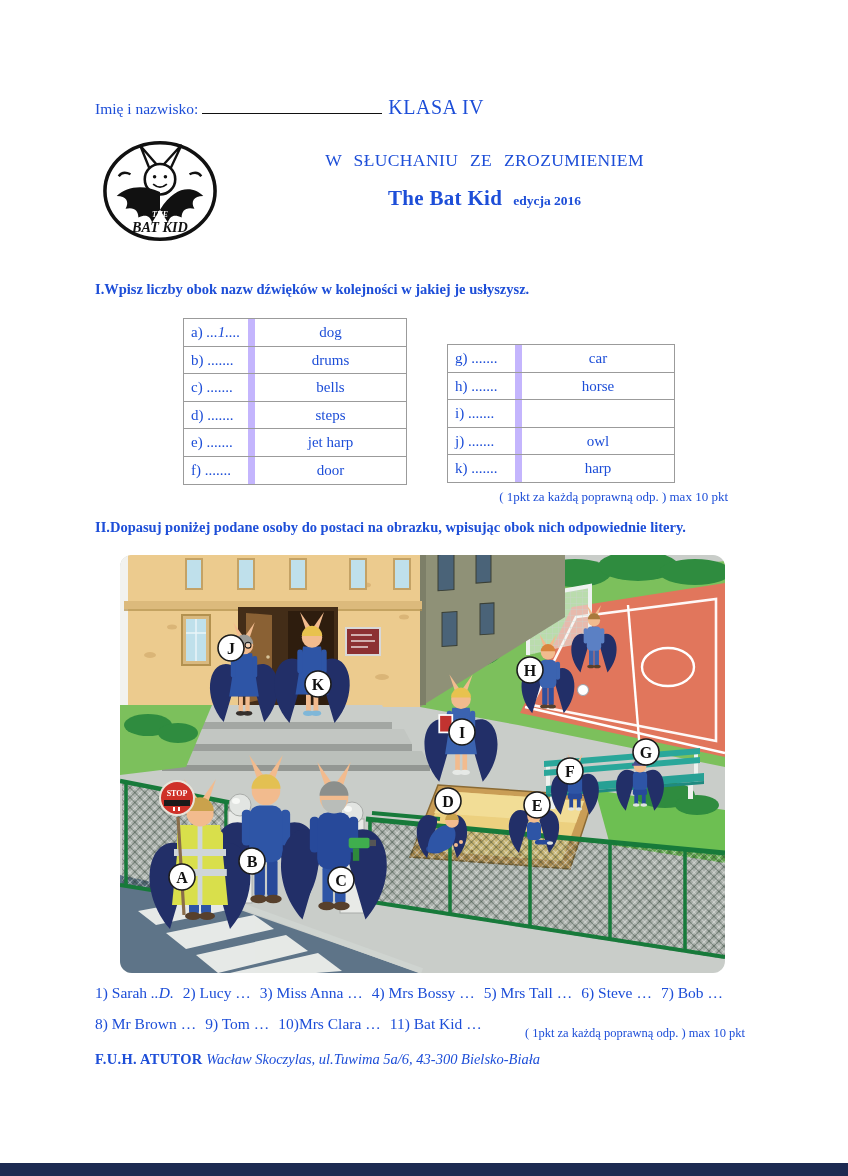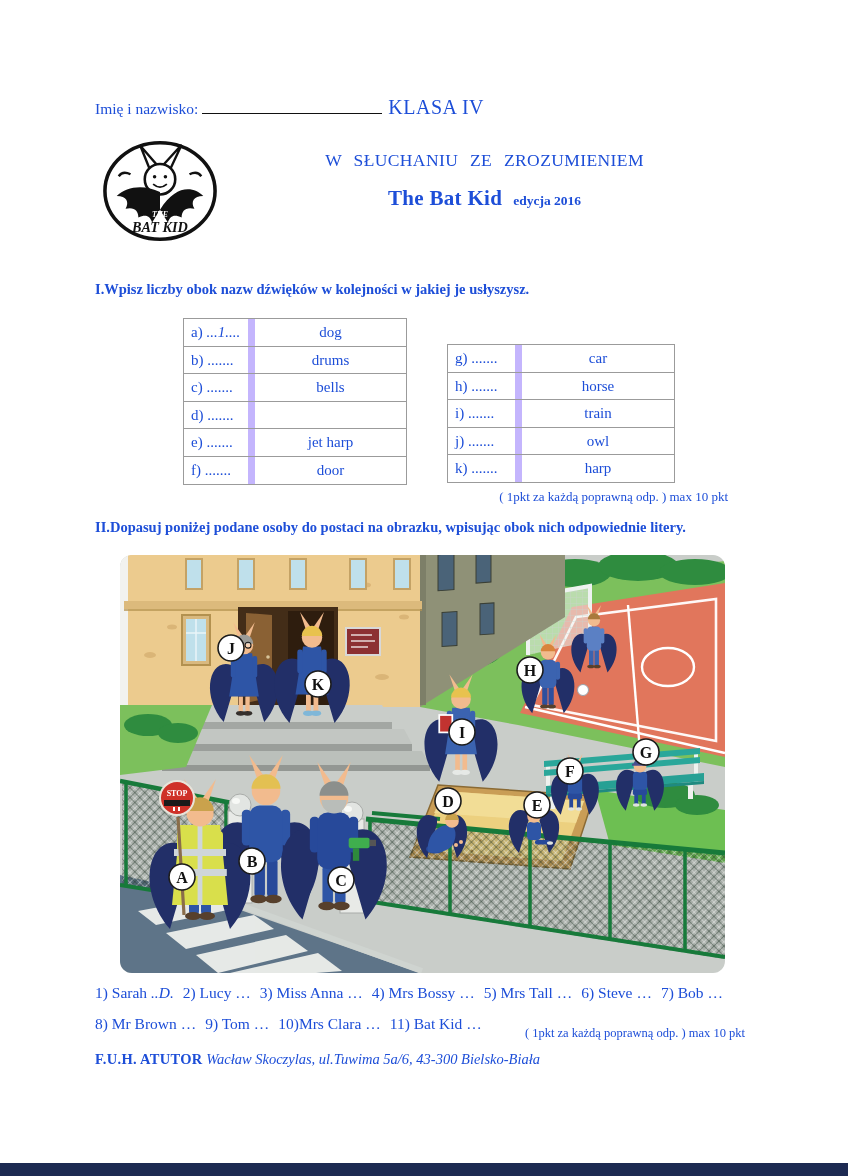--- a/index.html
+++ b/index.html
@@ -83,20 +83,21 @@
       <div class="trow">
         <div class="tlabel" style="width: 57px;">b) <span>.......</span></div>
         <div class="tword">drums</div>
       </div>
       <div class="trow">
         <div class="tlabel" style="width: 57px;">c) <span>.......</span></div>
         <div class="tword">bells</div>
       </div>
       <div class="trow">
         <div class="tlabel" style="width: 57px;">d) <span>.......</span></div>
+        <div class="tword">steps</div>
       </div>
       <div class="trow">
         <div class="tlabel" style="width: 57px;">e) <span>.......</span></div>
         <div class="tword">jet harp</div>
       </div>
       <div class="trow">
         <div class="tlabel" style="width: 57px;">f) <span>.......</span></div>
         <div class="tword">door</div>
       </div>
     </div>
@@ -104,21 +105,20 @@
       <div class="trow">
         <div class="tlabel" style="width: 60px;">g) <span>.......</span></div>
         <div class="tword">car</div>
       </div>
       <div class="trow">
         <div class="tlabel" style="width: 60px;">h) <span>.......</span></div>
         <div class="tword">horse</div>
       </div>
       <div class="trow">
         <div class="tlabel" style="width: 60px;">i) <span>.......</span></div>
-        <div class="tword">train</div>
       </div>
       <div class="trow">
         <div class="tlabel" style="width: 60px;">j) <span>.......</span></div>
         <div class="tword">owl</div>
       </div>
       <div class="trow">
         <div class="tlabel" style="width: 60px;">k) <span>.......</span></div>
         <div class="tword">harp</div>
       </div>
     </div>

